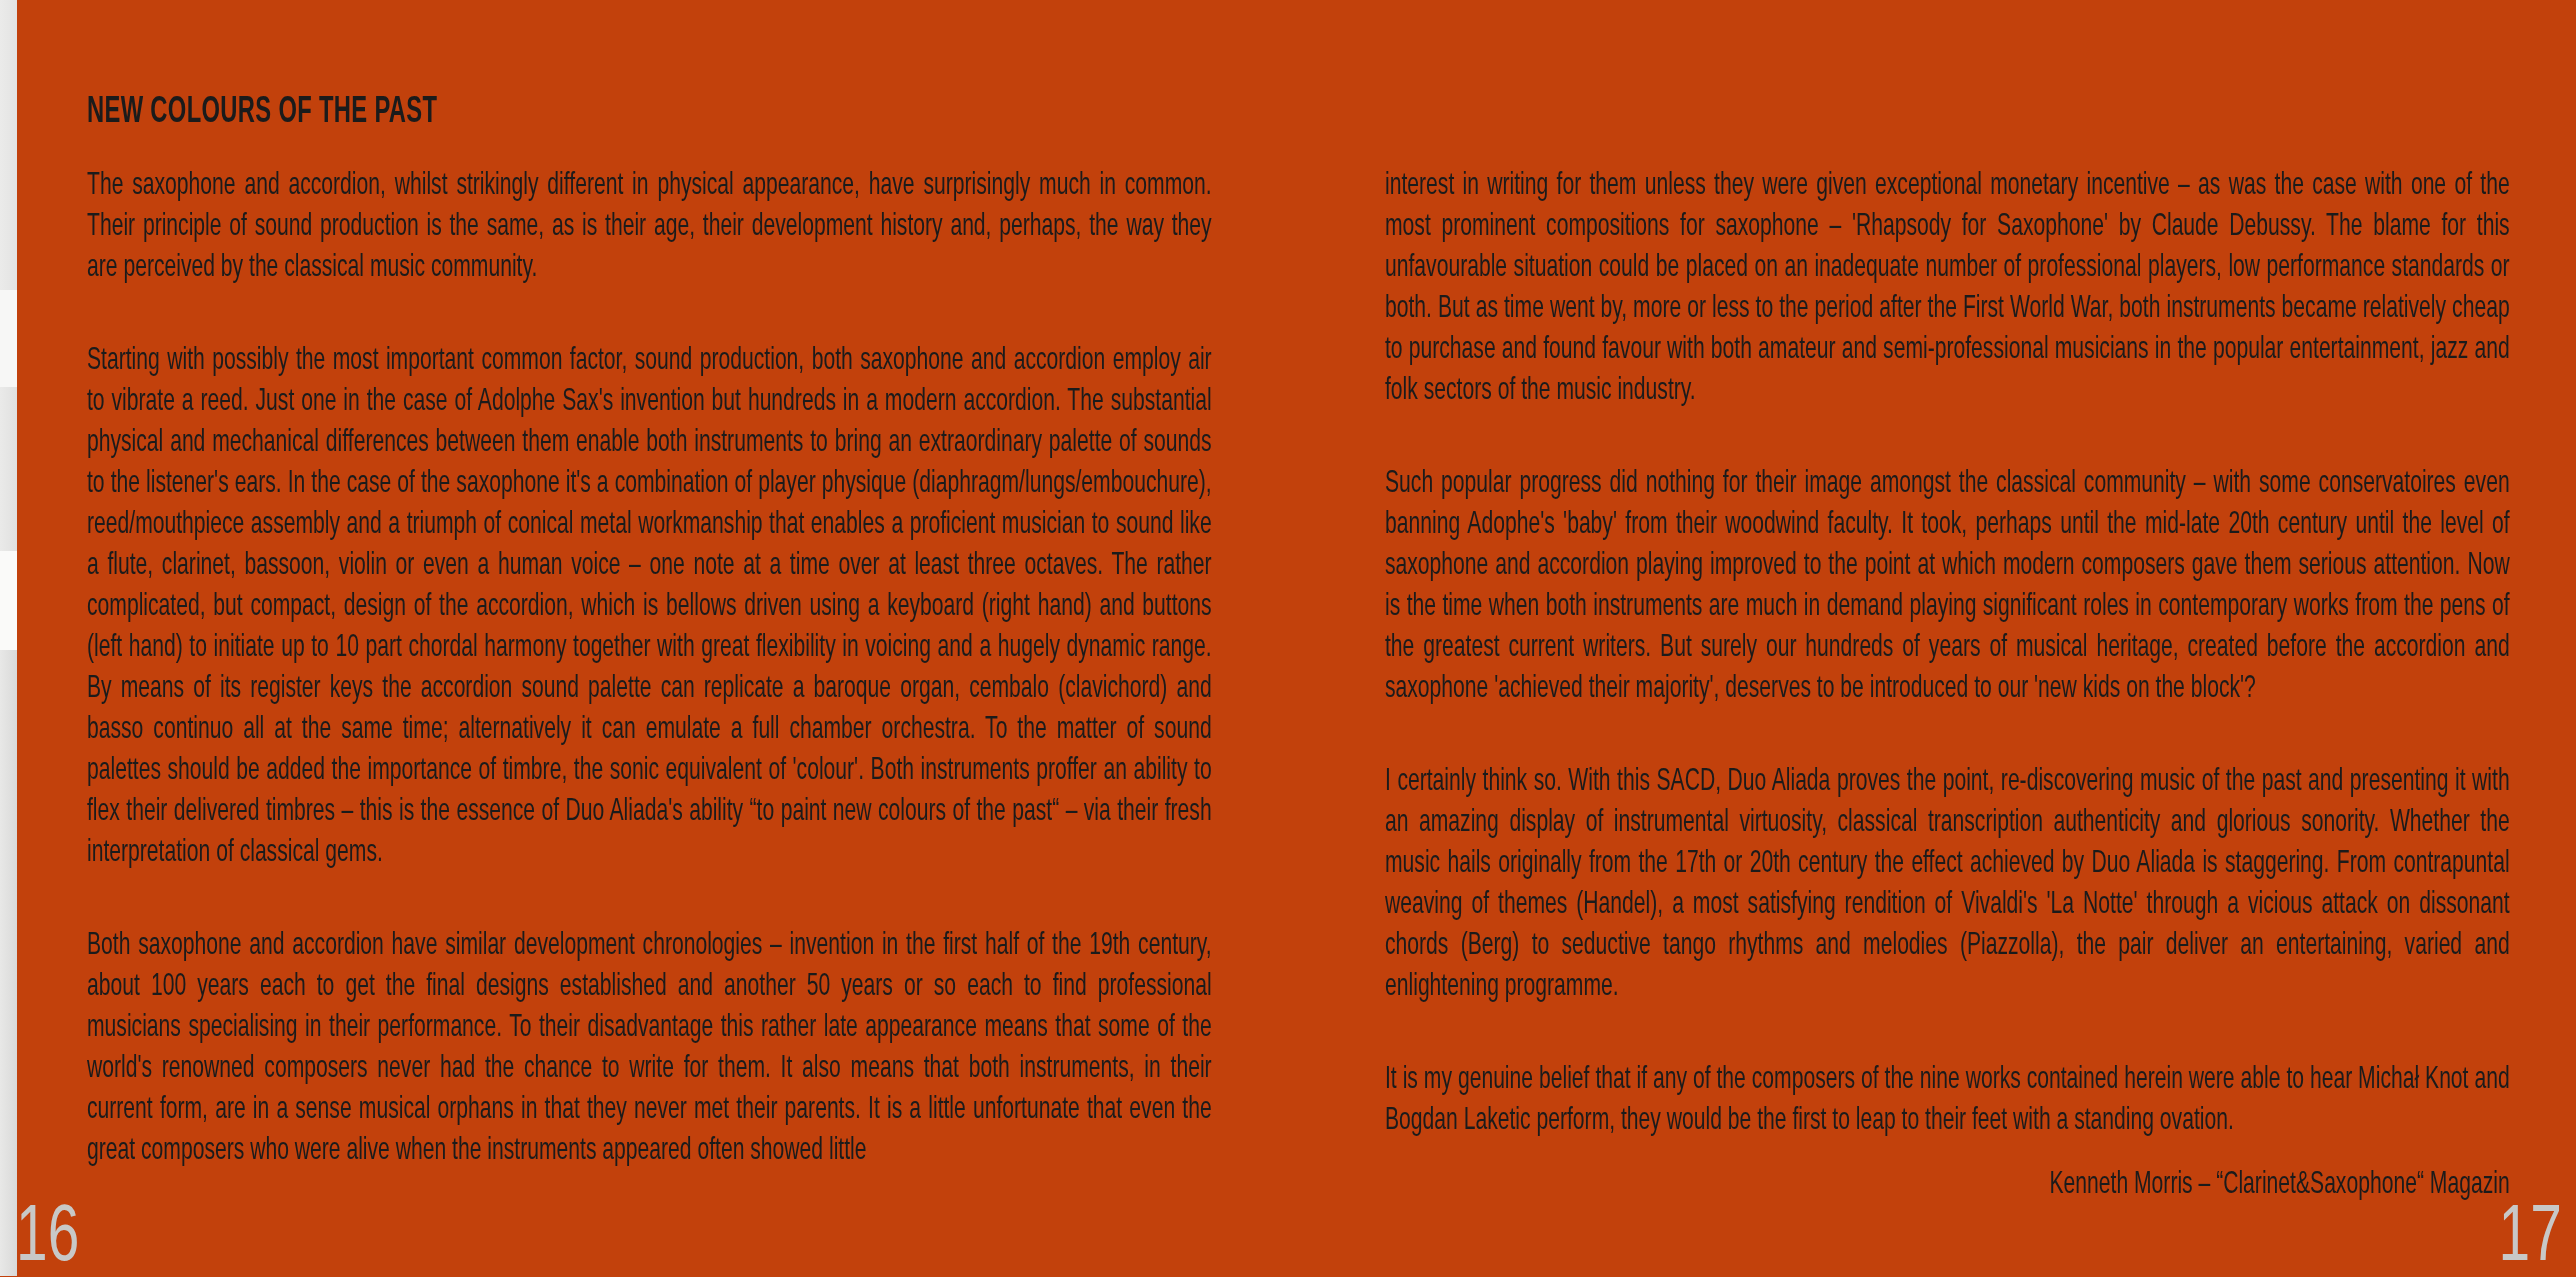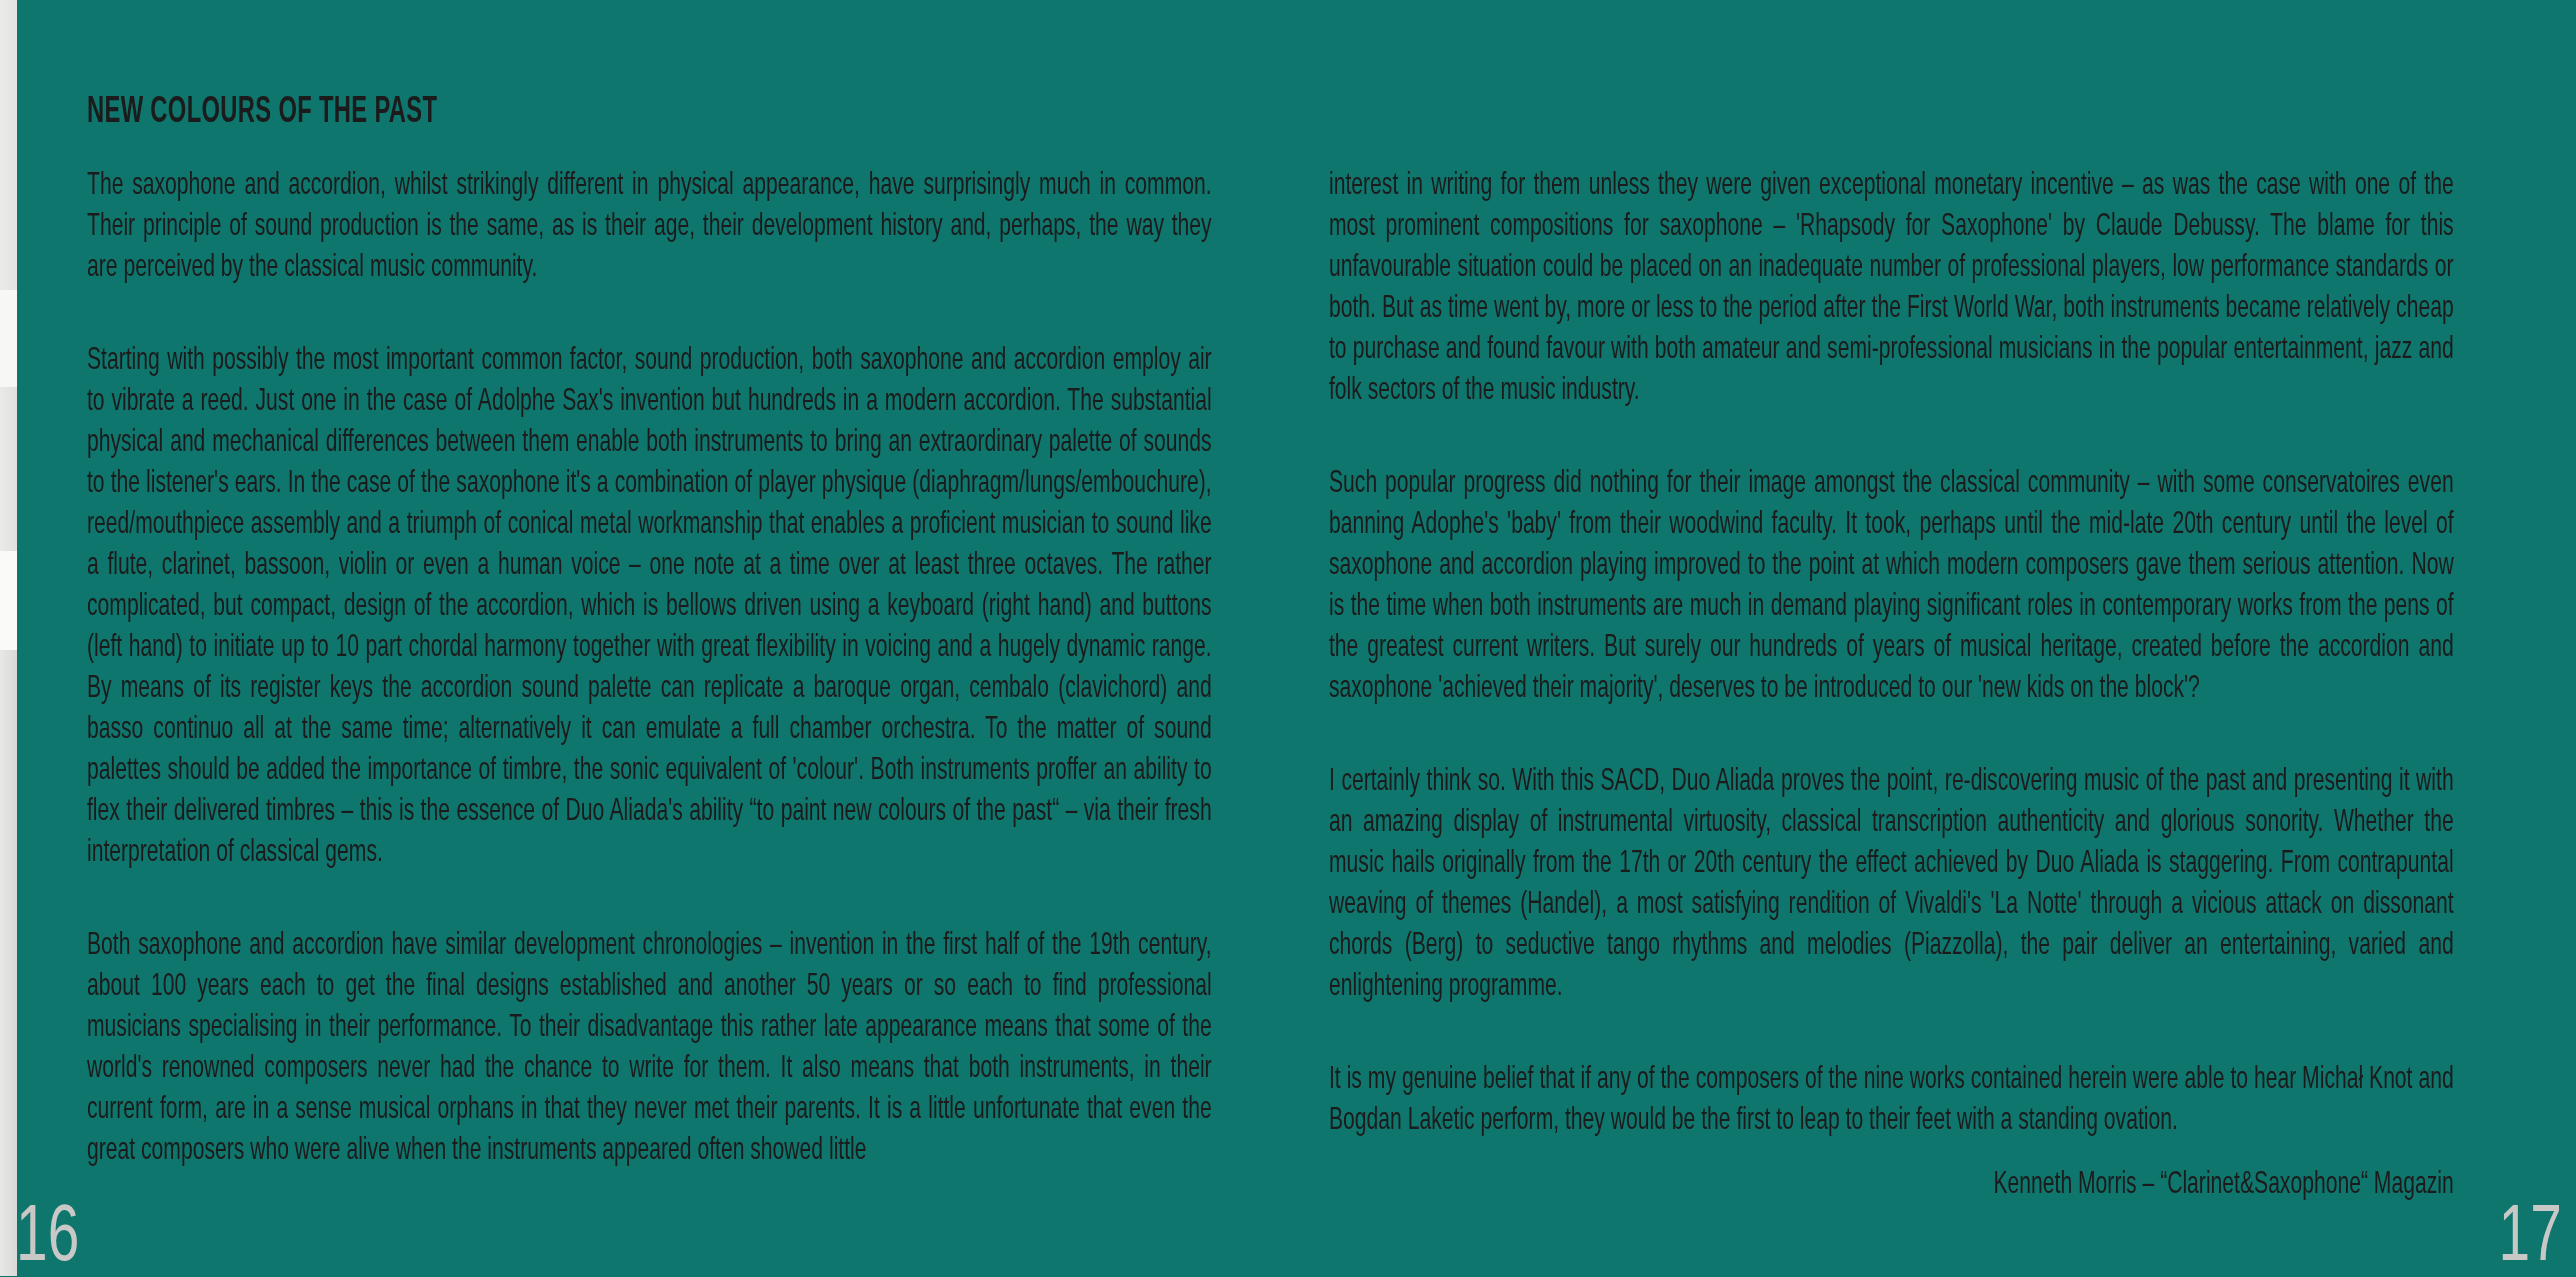--- a/index.html
+++ b/index.html
@@ -8,39 +8,39 @@
     width: 2576px;
     height: 1277px;
     background: #ffffff;
     font-family: "Liberation Sans", sans-serif;
   }
   .booklet {
     position: relative;
     width: 2576px;
     height: 1277px;
     overflow: hidden;
-    background: #0f766e;
+    background: #c2410c;
     color: var(--text-color, #1b1b1b);
   }
   
   .edge-strip {
     position: absolute;
     left: 0; top: 0; bottom: 0;
     width: 17px;
   }
   .edge-seg { width: 100%; }
   .edge-seg.s1 { height: 290px; background: linear-gradient(90deg, #ebebea, #e3e3e2); }
   .edge-seg.s2 { height: 97px; background: #f7f7f6; }
   .edge-seg.s3 { height: 164px; background: linear-gradient(90deg, #eaeae9, #e0e0df); }
   .edge-seg.s4 { height: 99px; background: #fafaf9; }
   .edge-seg.s5 { height: 626px; background: linear-gradient(90deg, #e8e8e7, #d9d9d8); }
 
   .page { position: absolute; top: 0; height: 1277px; }
   .page-left  { left: 87px;  width: 1125px; }
-  .page-right { left: 1329px; width: 1125px; }
+  .page-right { left: 1385px; width: 1125px; }
 
   
   .squeeze {
     width: 1704px;
     transform: scaleX(0.66);
     transform-origin: 0 0;
   }
 
   h1.title {
     margin: 0;

